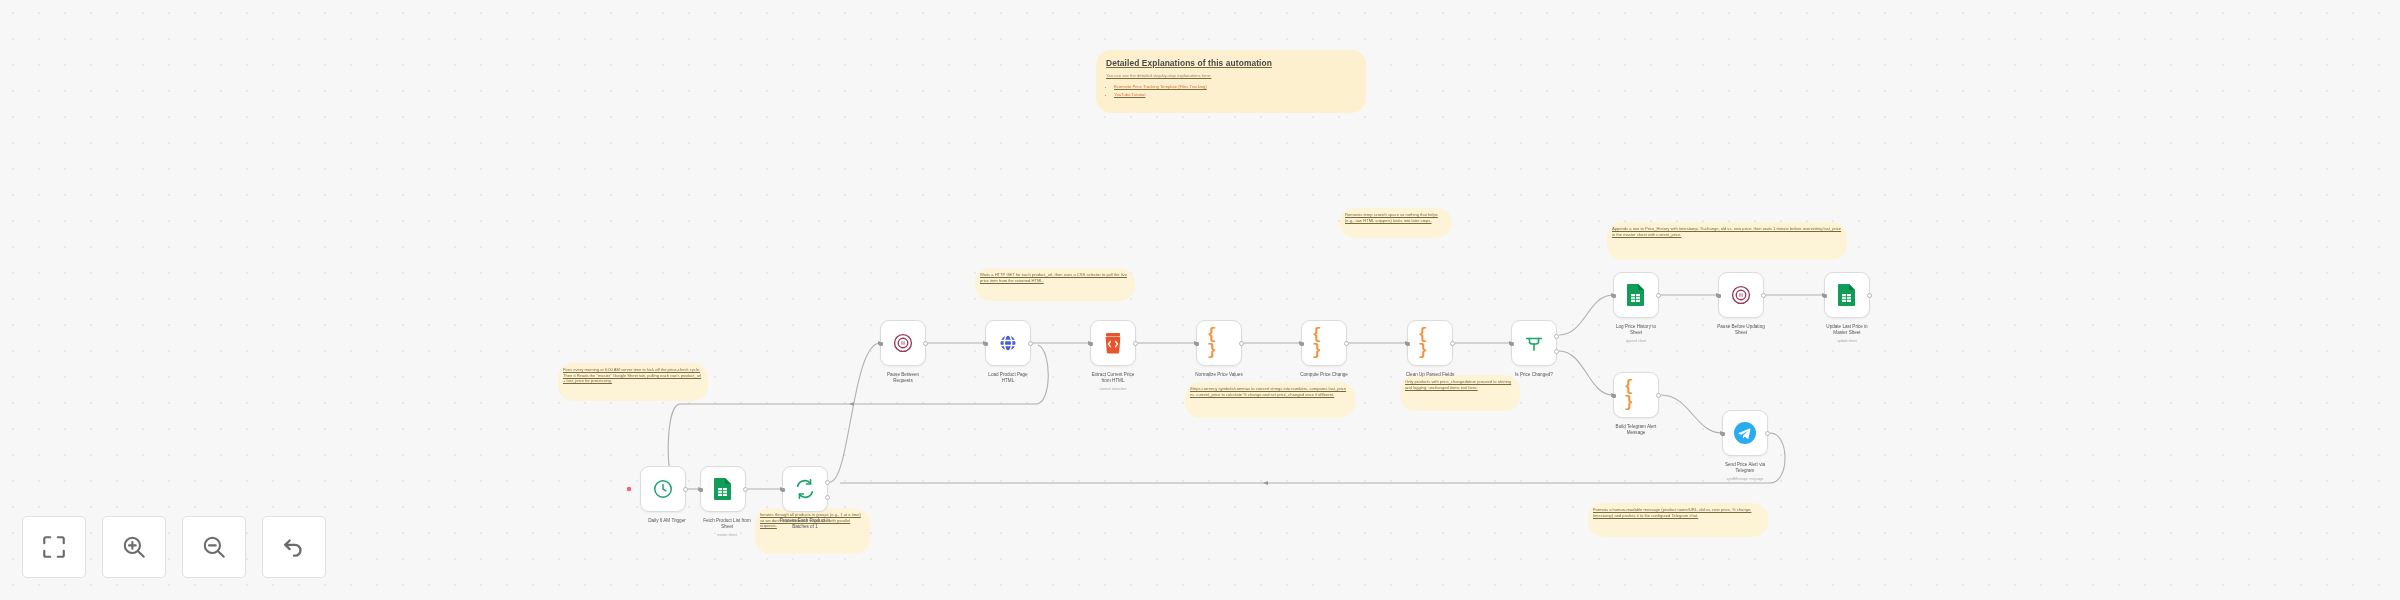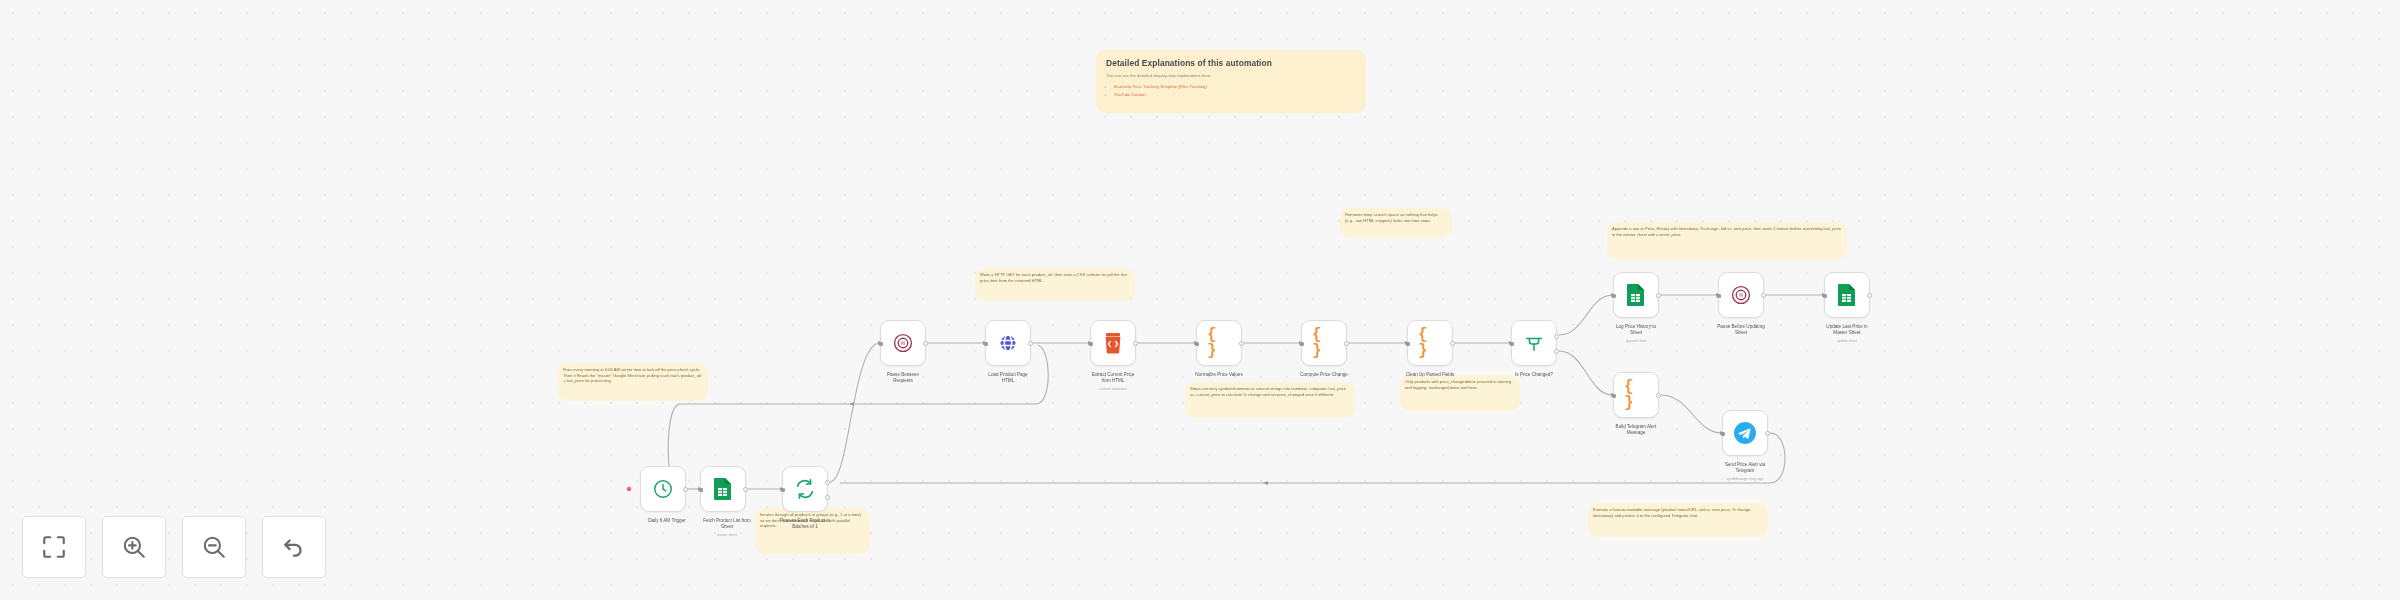--- a/index.html
+++ b/index.html
@@ -16,25 +16,26 @@
     background-color:#f7f7f7;
     background-image:radial-gradient(circle, #e8e8e8 1px, transparent 1px);
     background-size:26px 26px;
   }
   #wf{position:absolute;inset:0;}
 
   
   .sticky{
     position:absolute;
     background:#fdf4d8;
-    border-radius:10px;
+    border-radius:15px;
     color:#7a6a3a;
     line-height:1.35;
     box-sizing:border-box;
     overflow:hidden;
+    text-decoration:underline;
   }
   .sticky.small{font-size:4.1px;padding:4px 5px;}
   .sticky.small p{margin:0;}
 
   .sticky.header{
     left:1096px;top:50px;width:270px;height:63px;
     padding:8px 10px;background:#fdf0cf;
   }
   .sticky.header h1{
     margin:0 0 4px 0;font-size:8.4px;font-weight:700;color:#4a4a4a;letter-spacing:.1px;

